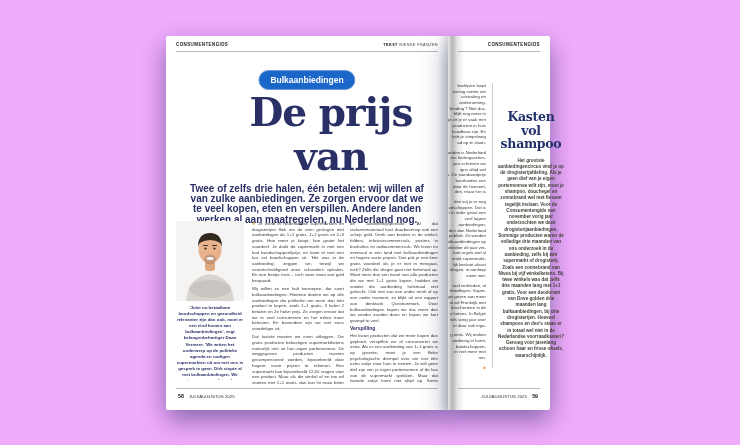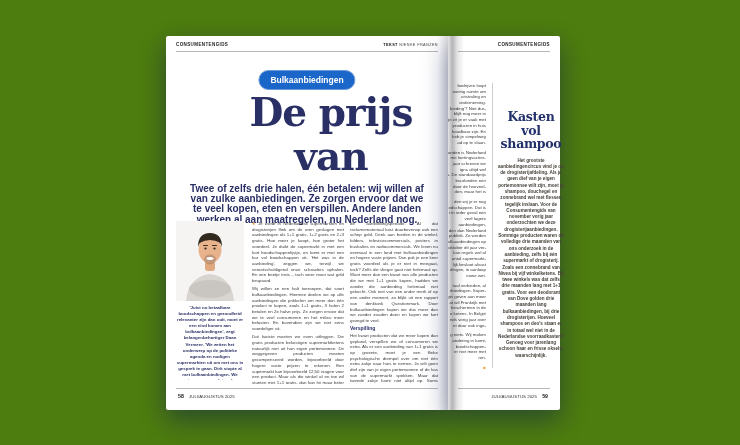--- a/index.html
+++ b/index.html
@@ -1,22 +1,22 @@
 <!DOCTYPE html>
 <html><head>
 <meta charset="utf-8">
 <style>
   * { margin:0; padding:0; box-sizing:border-box; }
   html,body { width:740px; height:445px; }
   body { font-family:"Liberation Sans", sans-serif; }
-  .stage { position:relative; width:740px; height:445px; background:#4d7c0f; overflow:hidden; }
+  .stage { position:relative; width:740px; height:445px; background:#f0abfc; overflow:hidden; }
 
   .page { position:absolute; top:36px; height:374px; background:#ffffff; box-shadow:0 10px 26px rgba(0,15,80,.45); }
   .page-left  { left:166px; width:282px; border-radius:2px 0 0 2px; }
-  .page-right { left:448px; width:112px; border-radius:0 2px 2px 0; }
+  .page-right { left:448px; width:102px; border-radius:0 2px 2px 0; }
   .fold { position:absolute; top:36px; left:438px; width:26px; height:374px; z-index:5;
           background:linear-gradient(90deg, rgba(0,0,0,0) 0%, rgba(0,0,0,.12) 40%, rgba(60,60,70,.38) 55%, rgba(0,0,0,.10) 75%, rgba(0,0,0,0) 100%); }
 
   
   .hdr { position:absolute; top:6px; left:10px; right:10px; height:8px; font-size:4.5px; letter-spacing:.4px; color:#222; }
   .hdr .hleft  { position:absolute; left:0; top:0; font-weight:bold; }
   .hdr .hright { position:absolute; right:0; top:0.5px; font-size:3.8px; color:#444; }
   .hdr .hright b { font-weight:bold; color:#111; }
   .hrule { position:absolute; left:10px; right:10px; height:1px; background:#b9b9b9; }
   .hrule.top { top:15px; }

